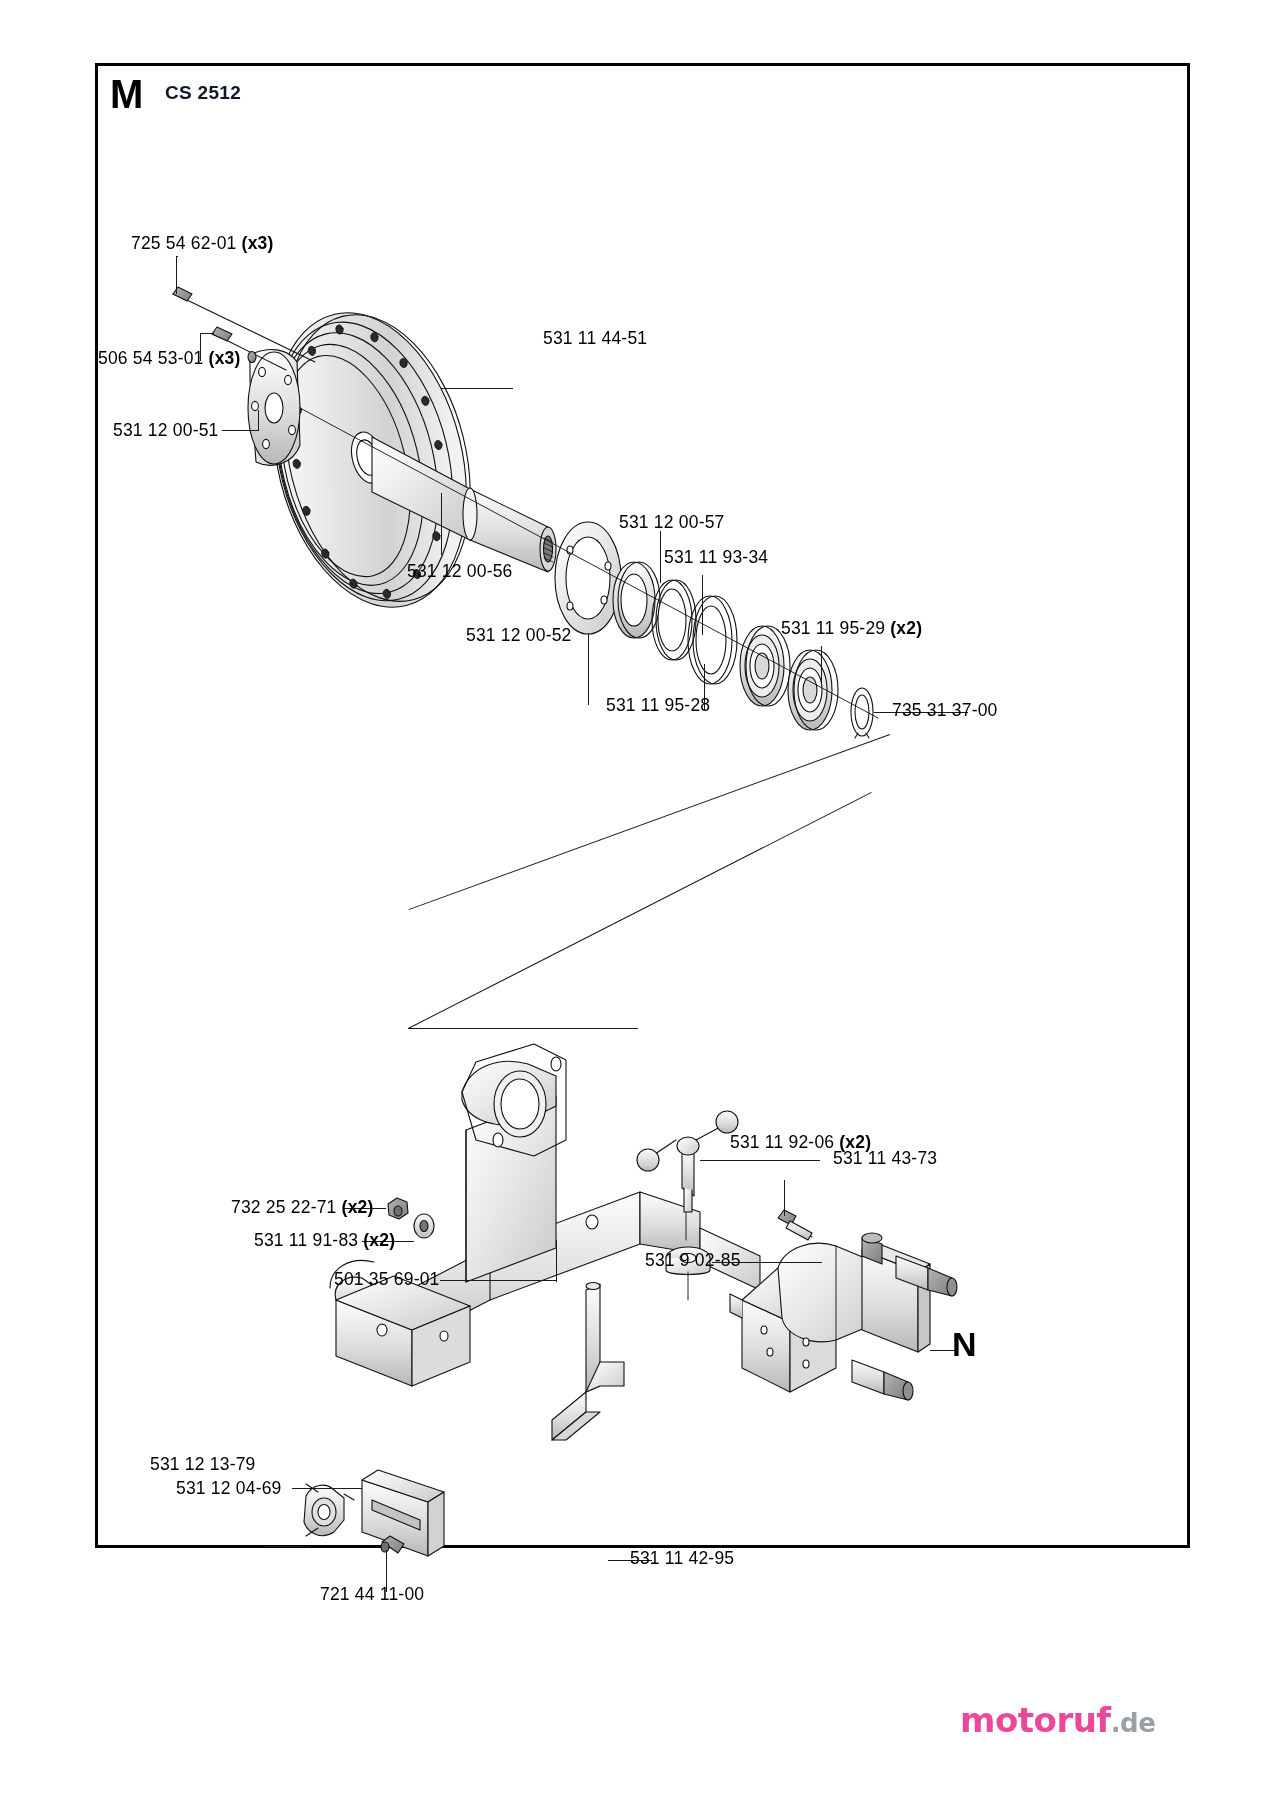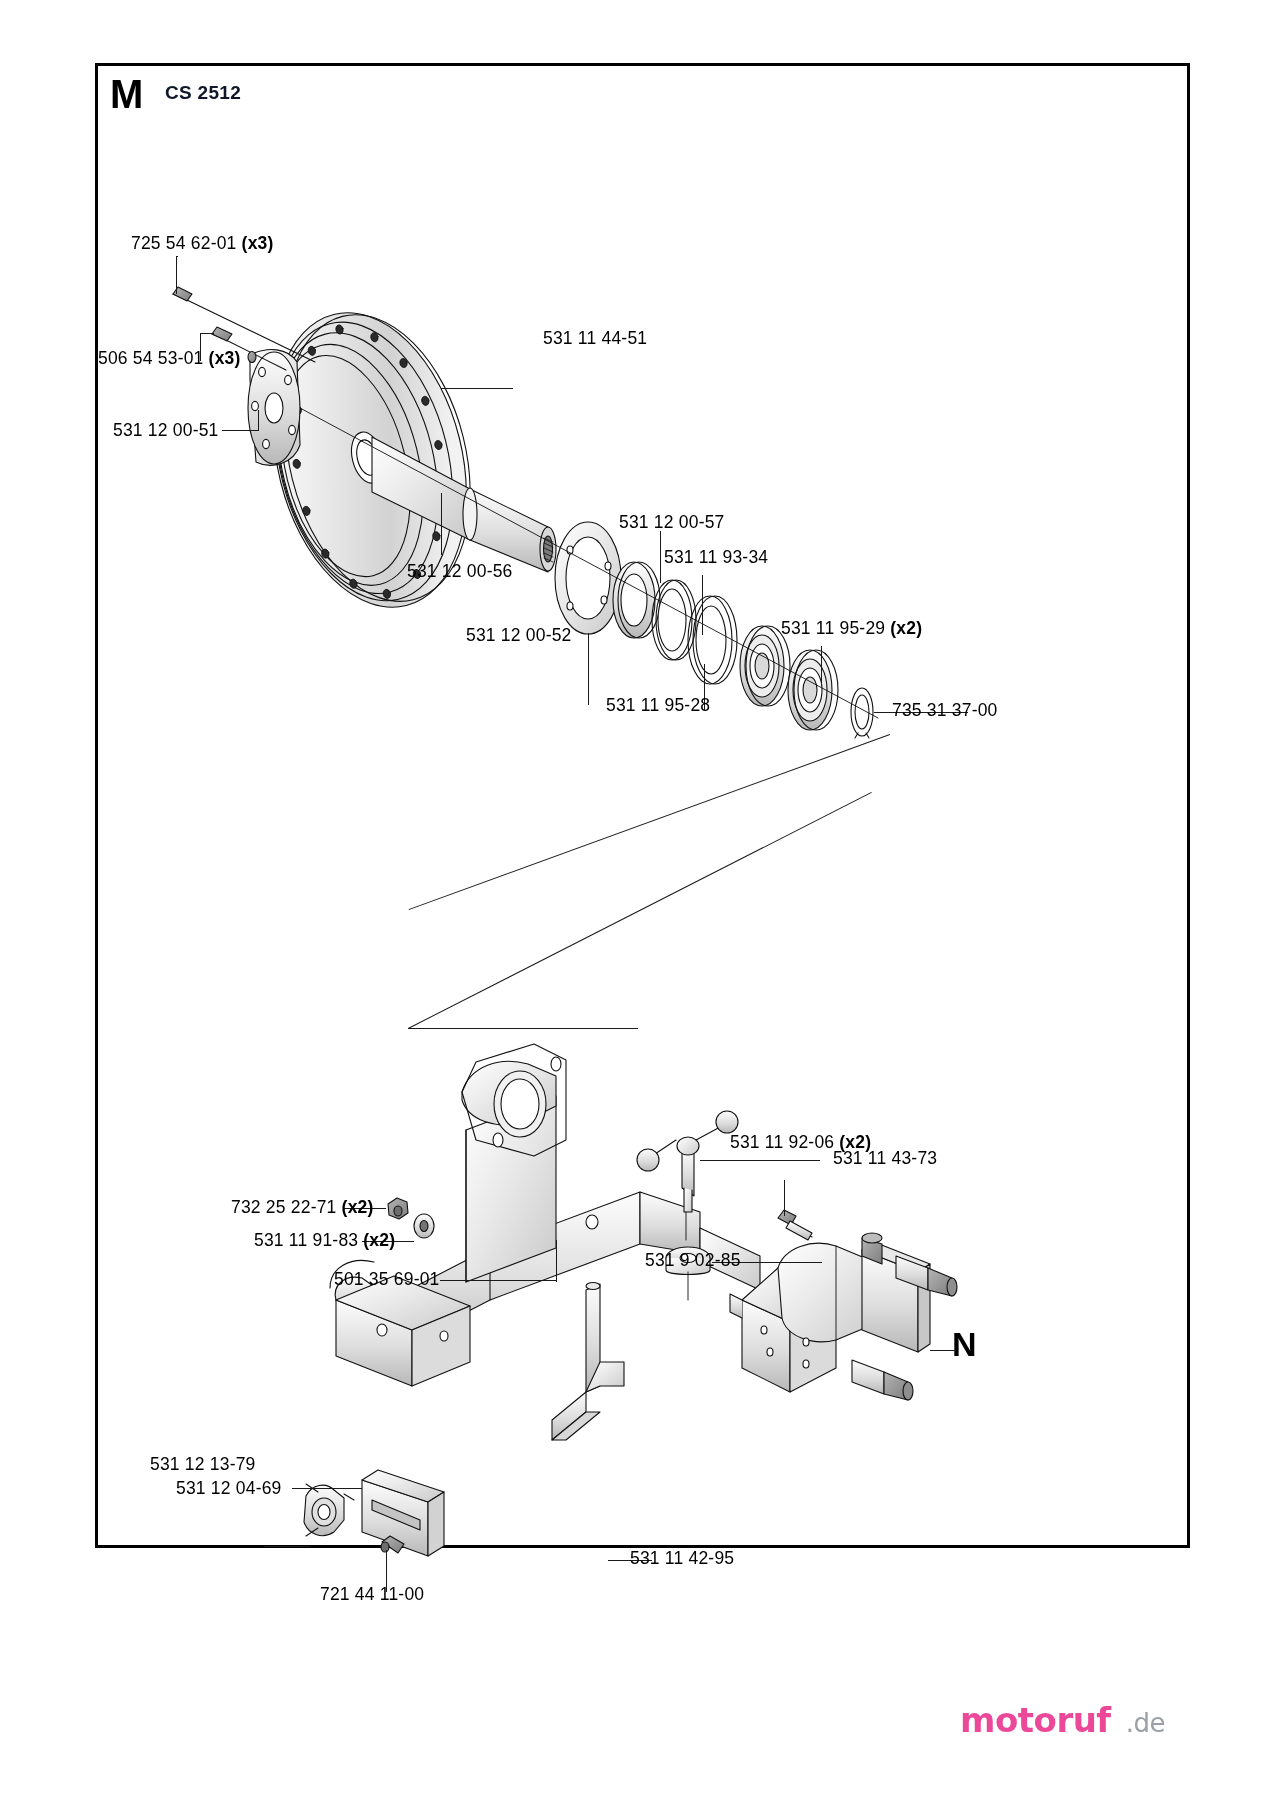--- a/index.html
+++ b/index.html
@@ -104,21 +104,21 @@
   
   #watermark {
     position: absolute;
     left: 960px;
     top: 1700px;
     font-size: 34px;
     letter-spacing: -0.5px;
     font-family: "DejaVu Sans", sans-serif;
   }
   #watermark .wm-main { color: #ec4899; font-weight: bold; }
-  #watermark .wm-tld { color: #9aa0a6; font-weight: normal; font-size: 26px; margin-left: 15px; }
+  #watermark .wm-tld { color: #9aa0a6; font-weight: bold; font-size: 26px; }
 </style>
 </head>
 <body>
 
 <div id="page">
 
   <div id="frame"></div>
 
   <div id="section-letter">M</div>
   <div id="model-name">CS 2512</div>

